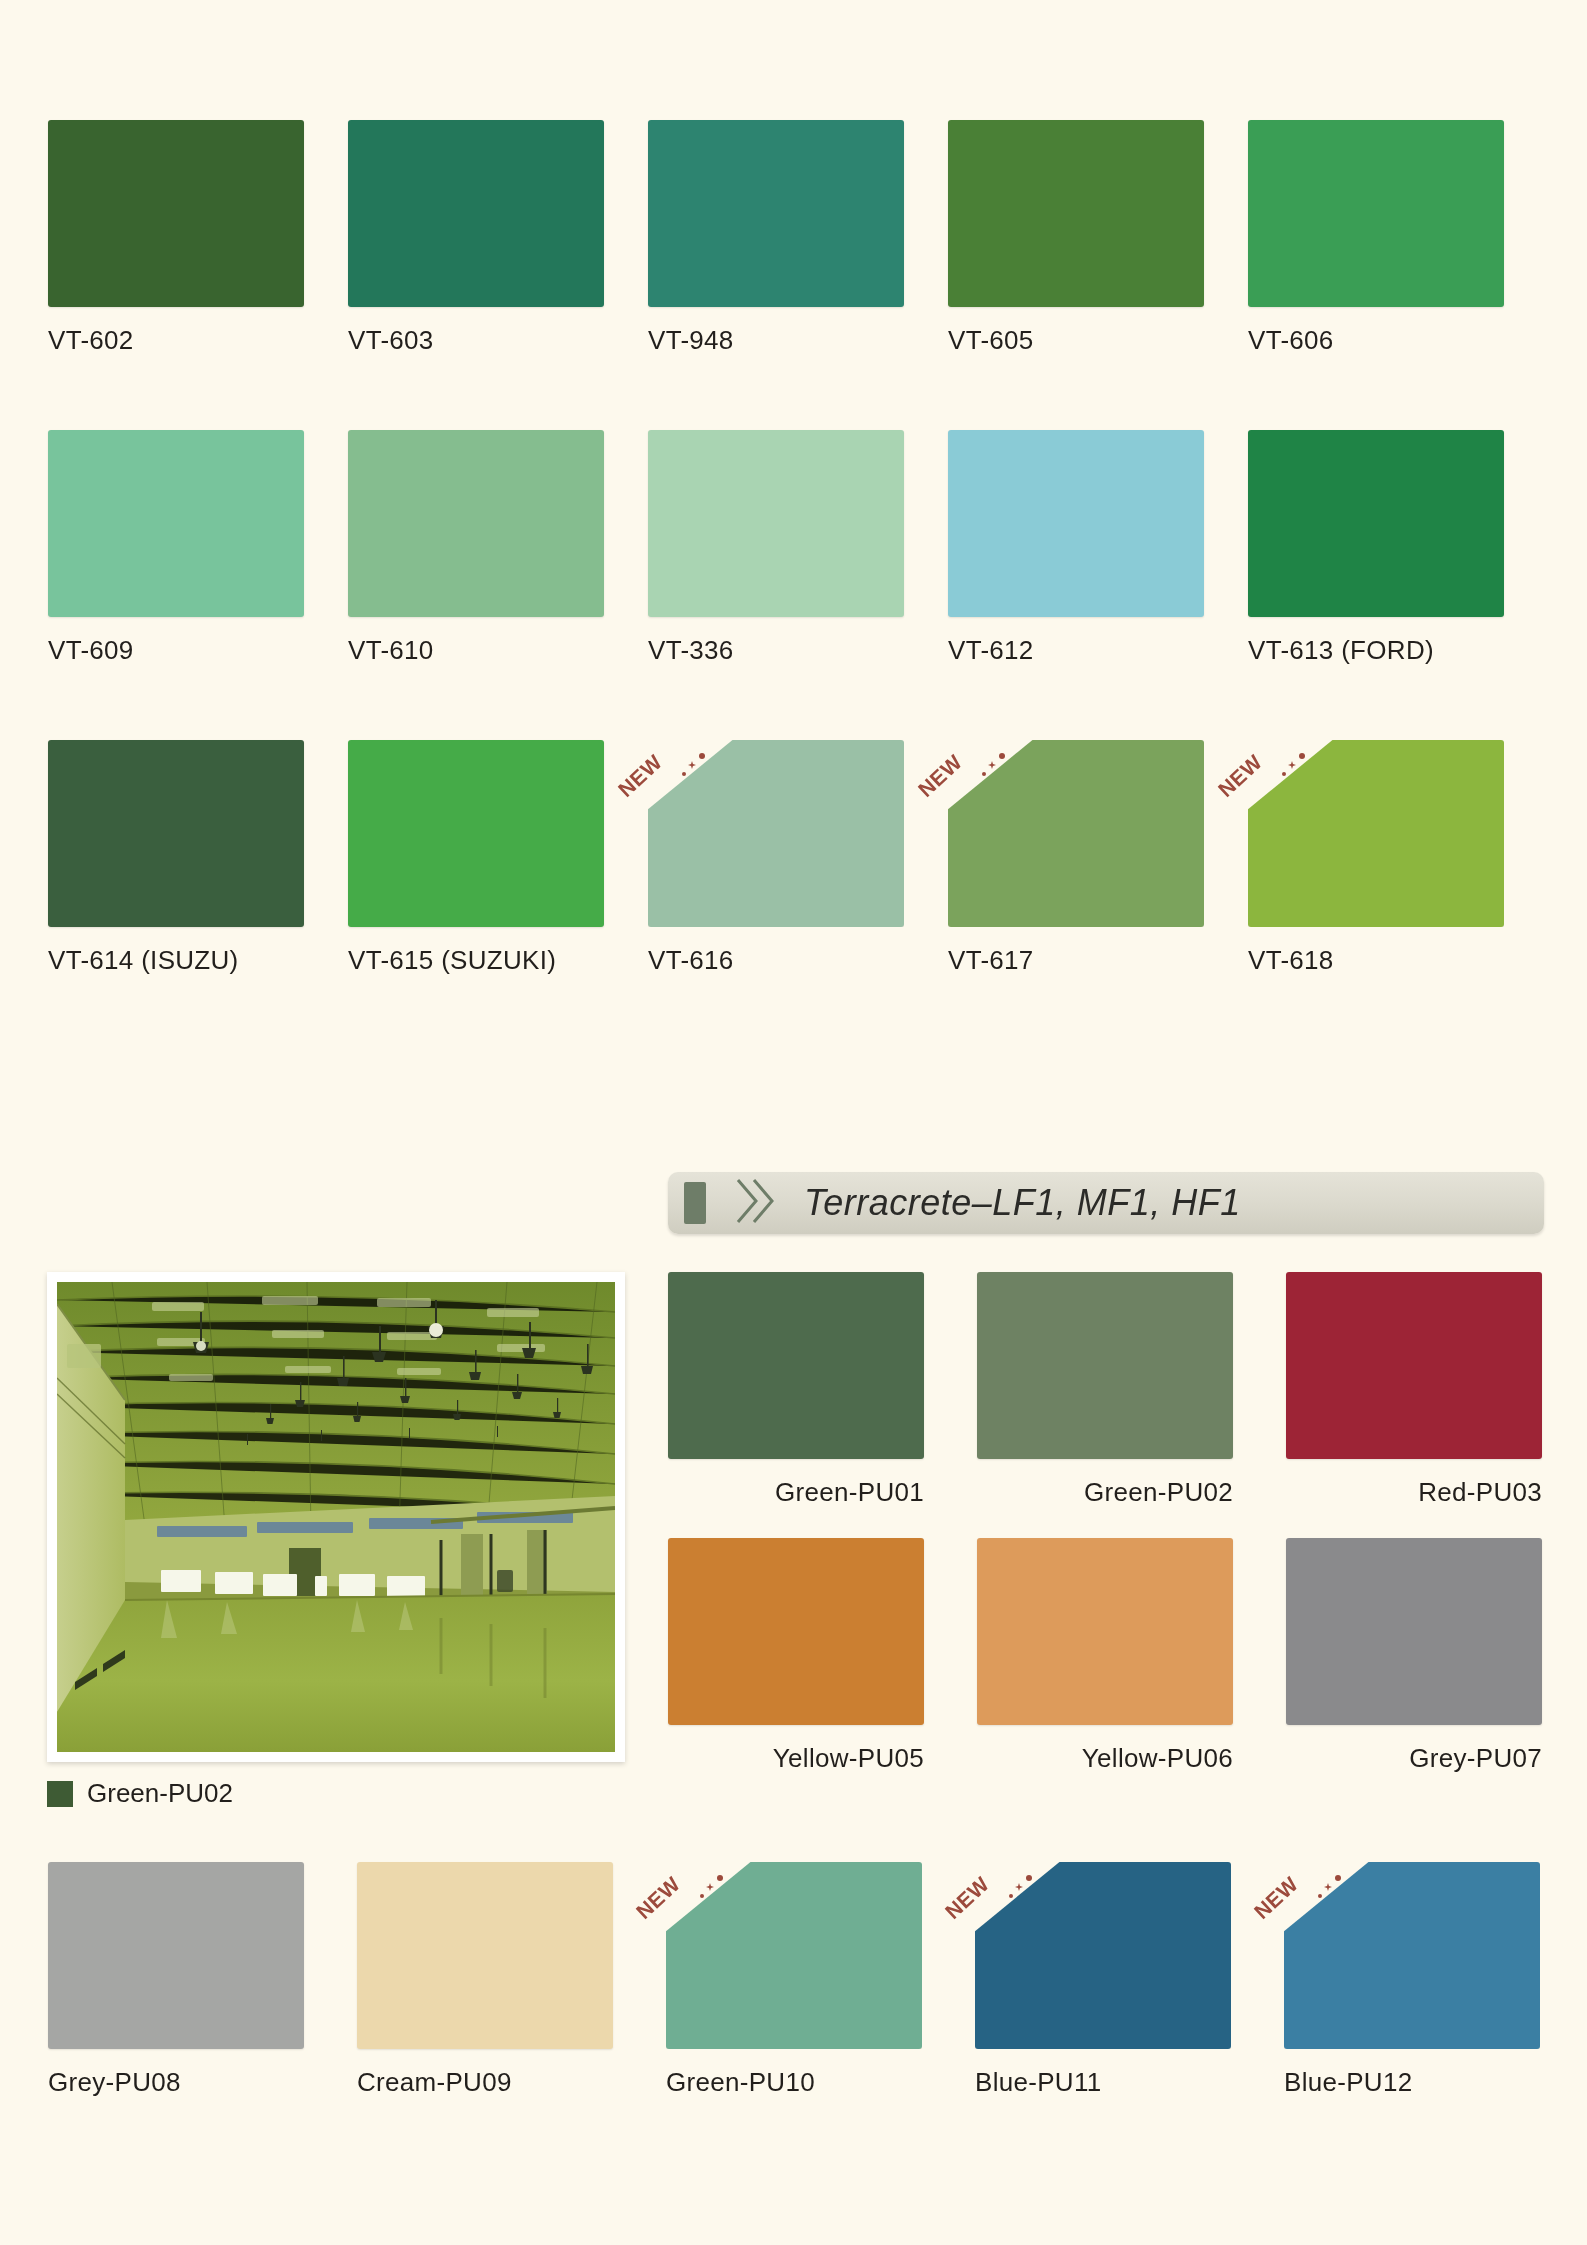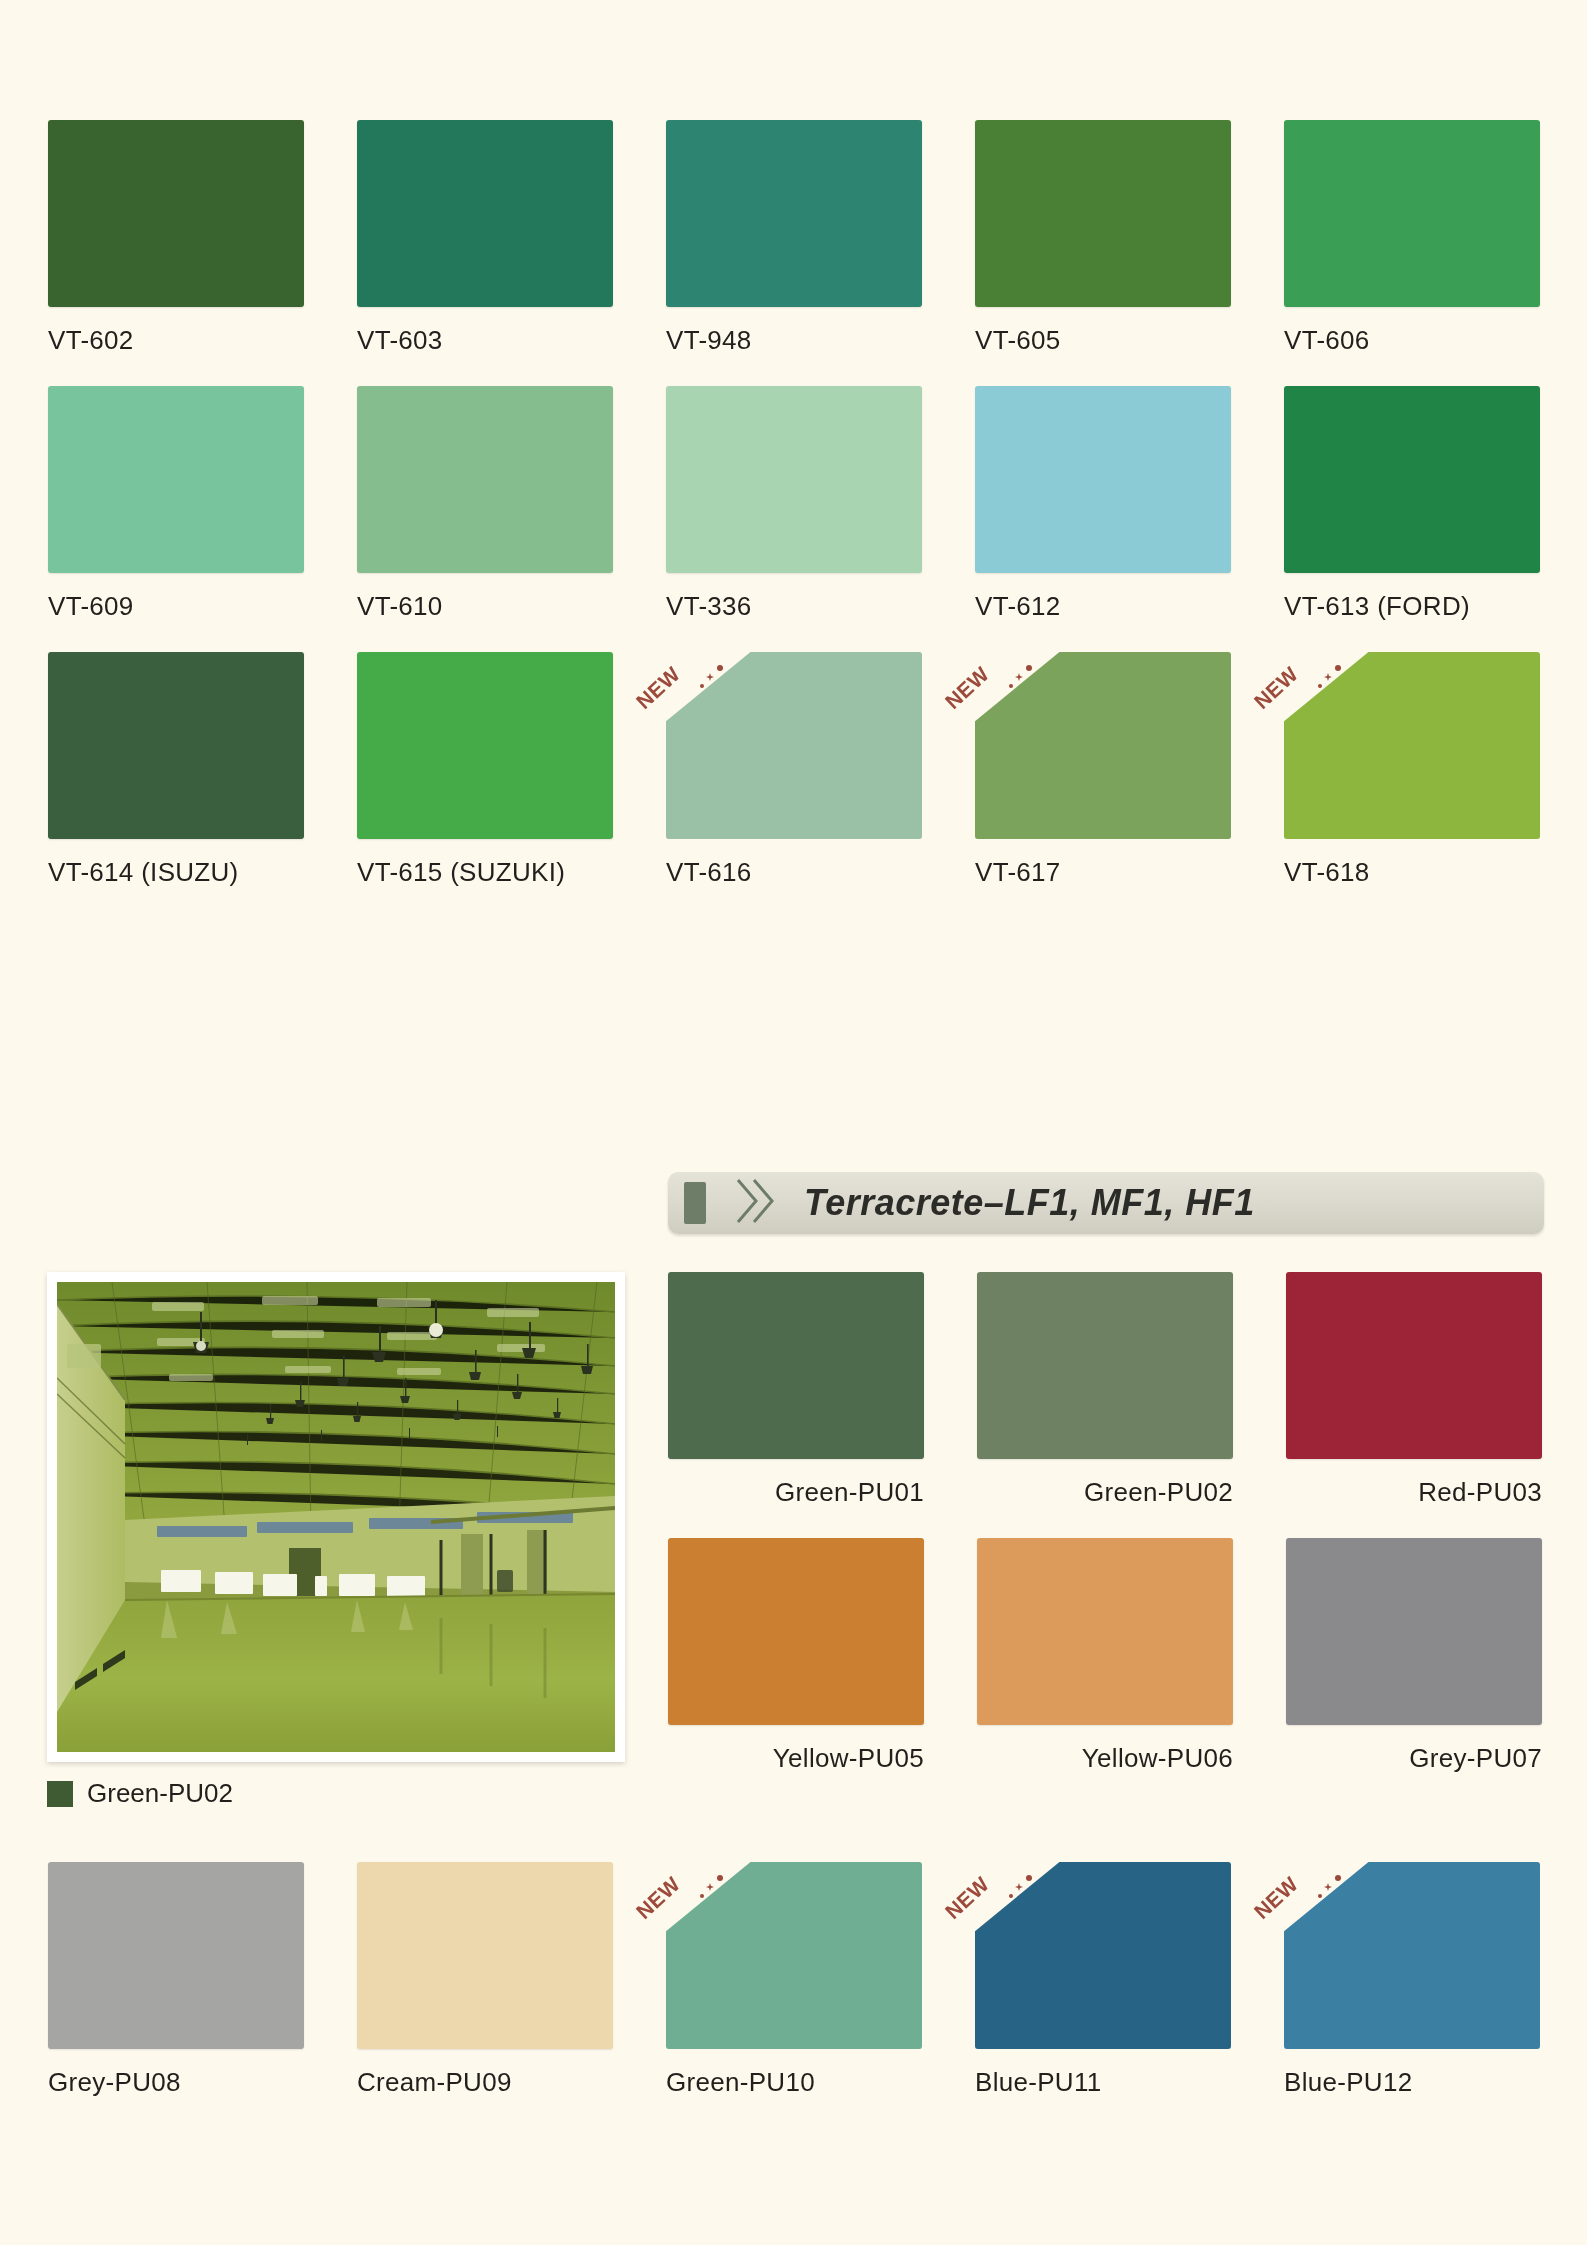--- a/index.html
+++ b/index.html
@@ -24,20 +24,21 @@
   
   .vt-grid {
     position: absolute;
     left: 48px;
     top: 120px;
     width: 1500px;
     display: grid;
     grid-template-columns: repeat(5, 256px);
     column-gap: 53px;
     row-gap: 0px;
+    gap: 44px;
   }
 
   .cell {
     position: relative;
     margin-bottom: 30px;
   }
 
   .swatch {
     width: 256px;
     height: 187px;
@@ -125,21 +126,21 @@
     flex: none;
   }
   .chev {
     margin-left: 26px;
     flex: none;
   }
   .banner-title {
     margin-left: 26px;
     font-size: 36px;
     font-style: italic;
-    font-weight: bold;
+    font-weight: normal;
     color: #2b2b28;
     letter-spacing: 0.5px;
     font-family: "Liberation Sans", sans-serif;
     white-space: nowrap;
   }
 
   
   .photo-frame {
     position: absolute;
     left: 47px;

